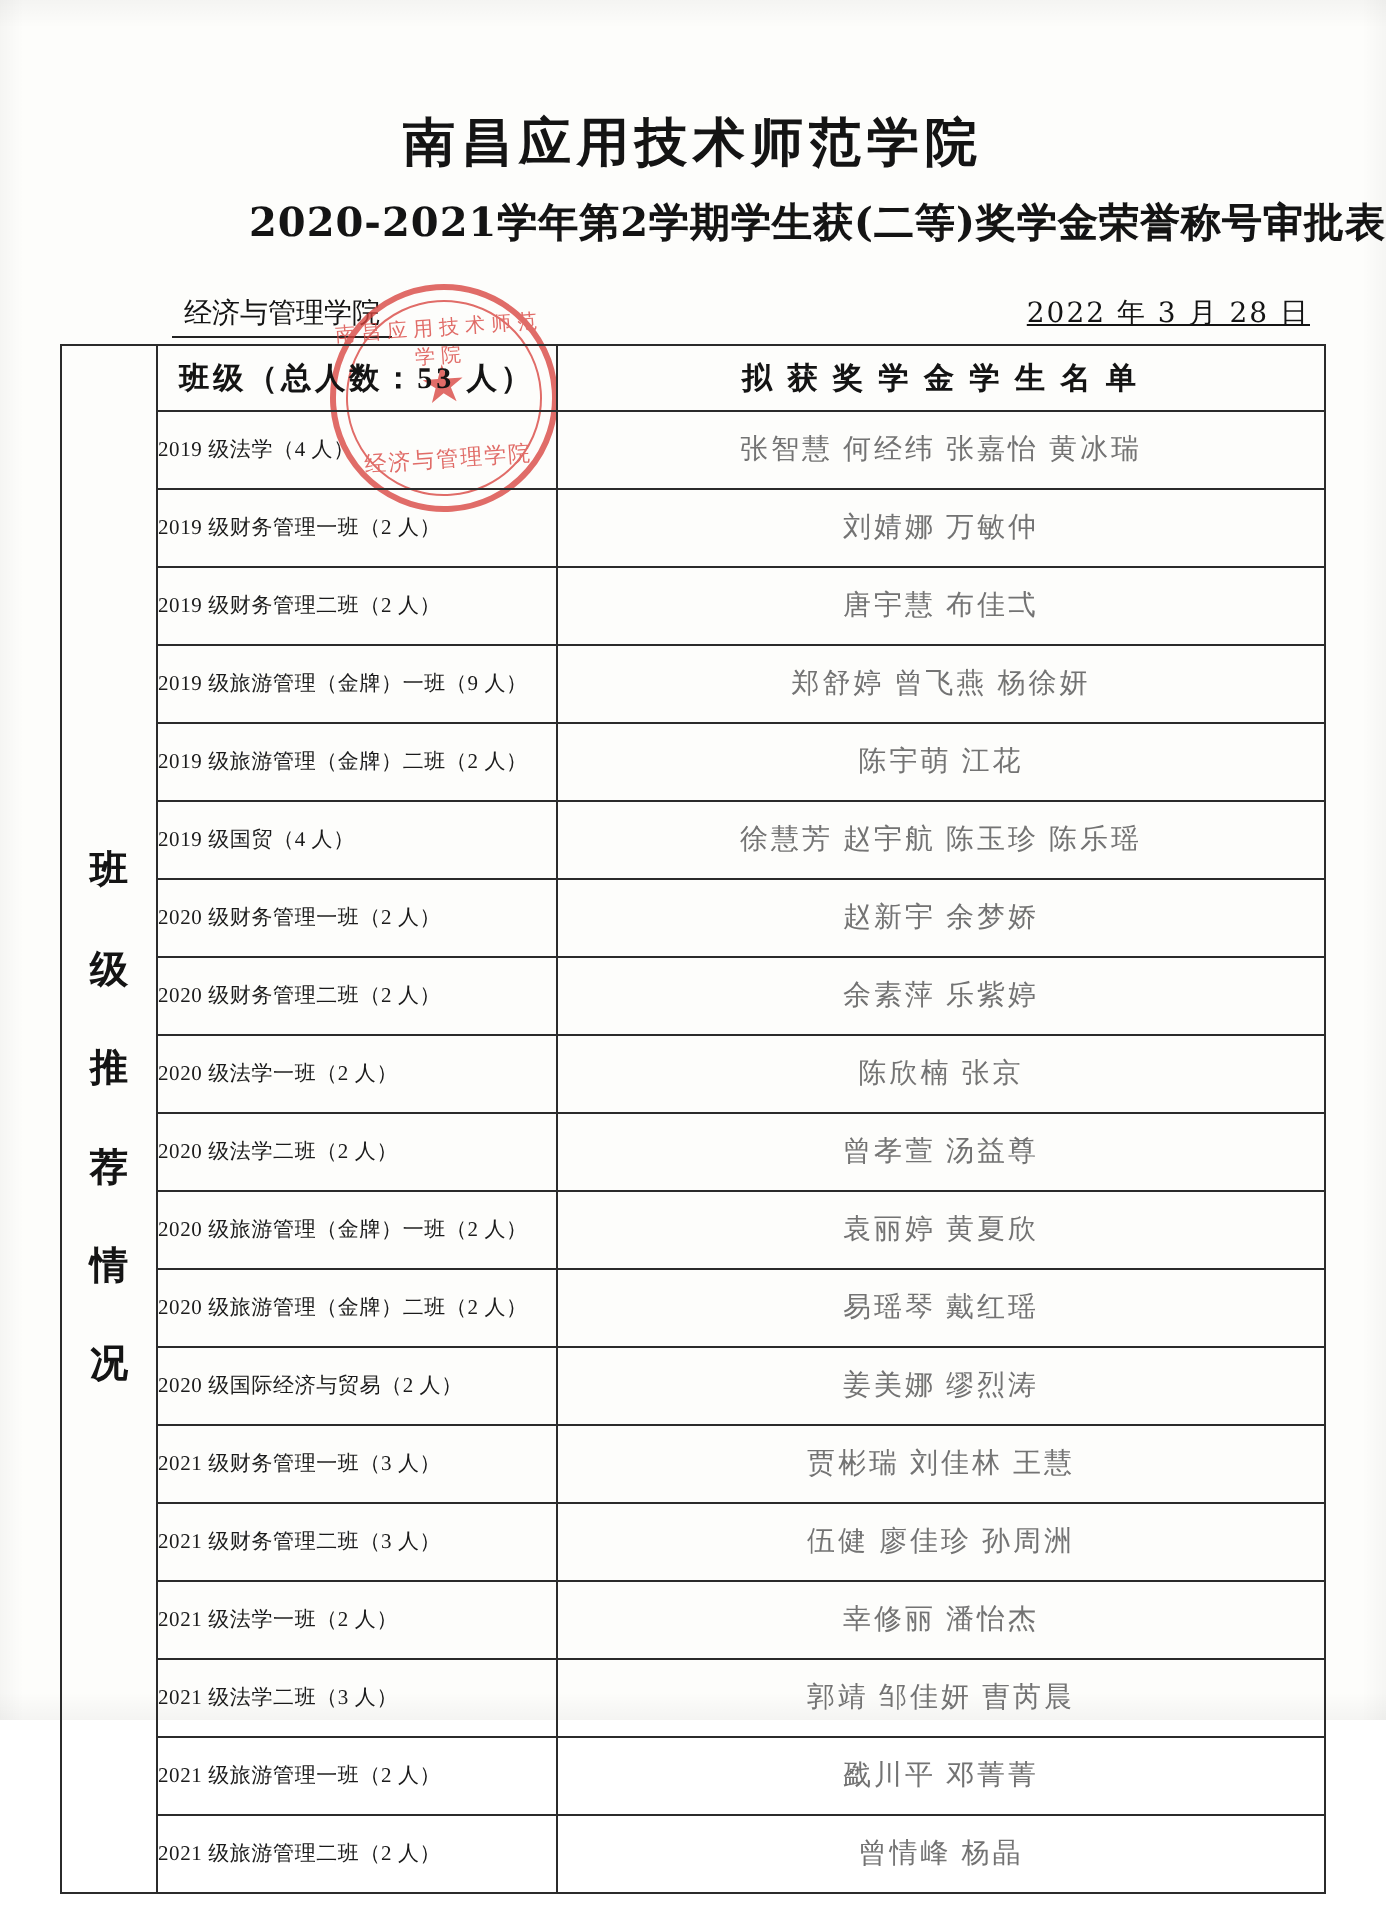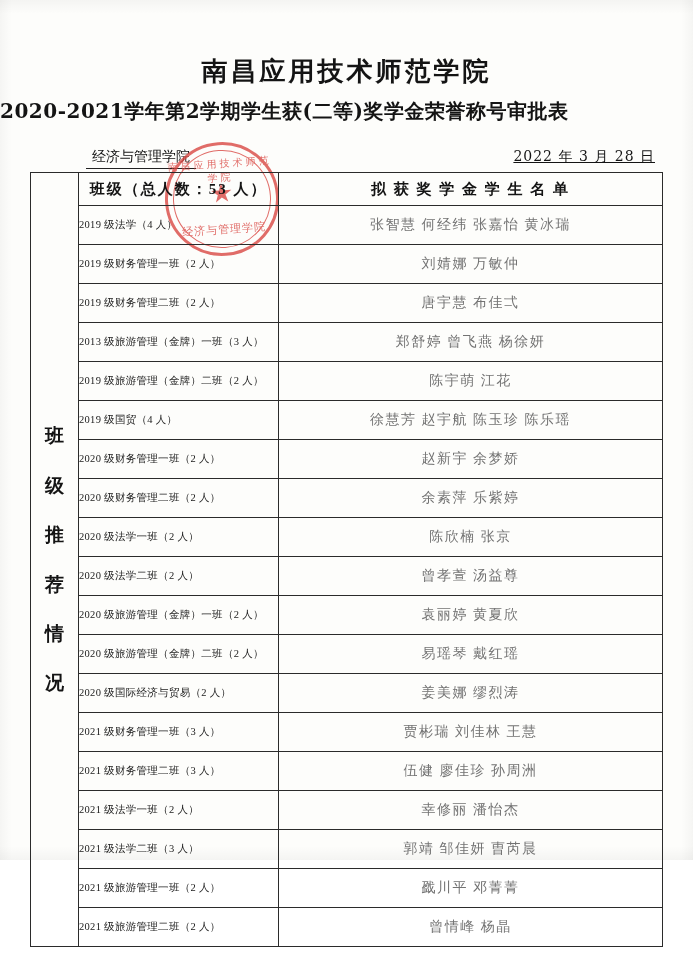--- a/index.html
+++ b/index.html
@@ -42,21 +42,21 @@
     font-family: "DejaVu Serif", "Liberation Serif", serif;
     font-weight: bold;
     font-size: 26px;
     letter-spacing: 3px;
     color: #141414;
   }
   .title-sub {
     position: absolute;
     left: 0; right: 0;
     top: 98px;
-    text-align: left;
+    text-align: right;
     font-family: "DejaVu Serif", "Liberation Serif", serif;
     font-weight: bold;
     font-size: 20px;
     letter-spacing: 0.5px;
     color: #141414;
   }
 
   .meta-row {
     position: absolute;
     left: 40px;
@@ -238,21 +238,21 @@
         </tr>
         <tr>
           <td class="cell-class">2019 级财务管理一班（2 人）</td>
           <td class="cell-names">刘婧娜  万敏仲</td>
         </tr>
         <tr>
           <td class="cell-class">2019 级财务管理二班（2 人）</td>
           <td class="cell-names">唐宇慧  布佳弌</td>
         </tr>
         <tr>
-          <td class="cell-class">2013 级旅游管理（金牌）一班（3 人）</td>
+          <td class="cell-class">2019 级旅游管理（金牌）一班（9 人）</td>
           <td class="cell-names">郑舒婷  曾飞燕  杨徐妍</td>
         </tr>
         <tr>
           <td class="cell-class">2019 级旅游管理（金牌）二班（2 人）</td>
           <td class="cell-names">陈宇萌  江花</td>
         </tr>
         <tr>
           <td class="cell-class">2019 级国贸（4 人）</td>
           <td class="cell-names">徐慧芳  赵宇航  陈玉珍  陈乐瑶</td>
         </tr>

